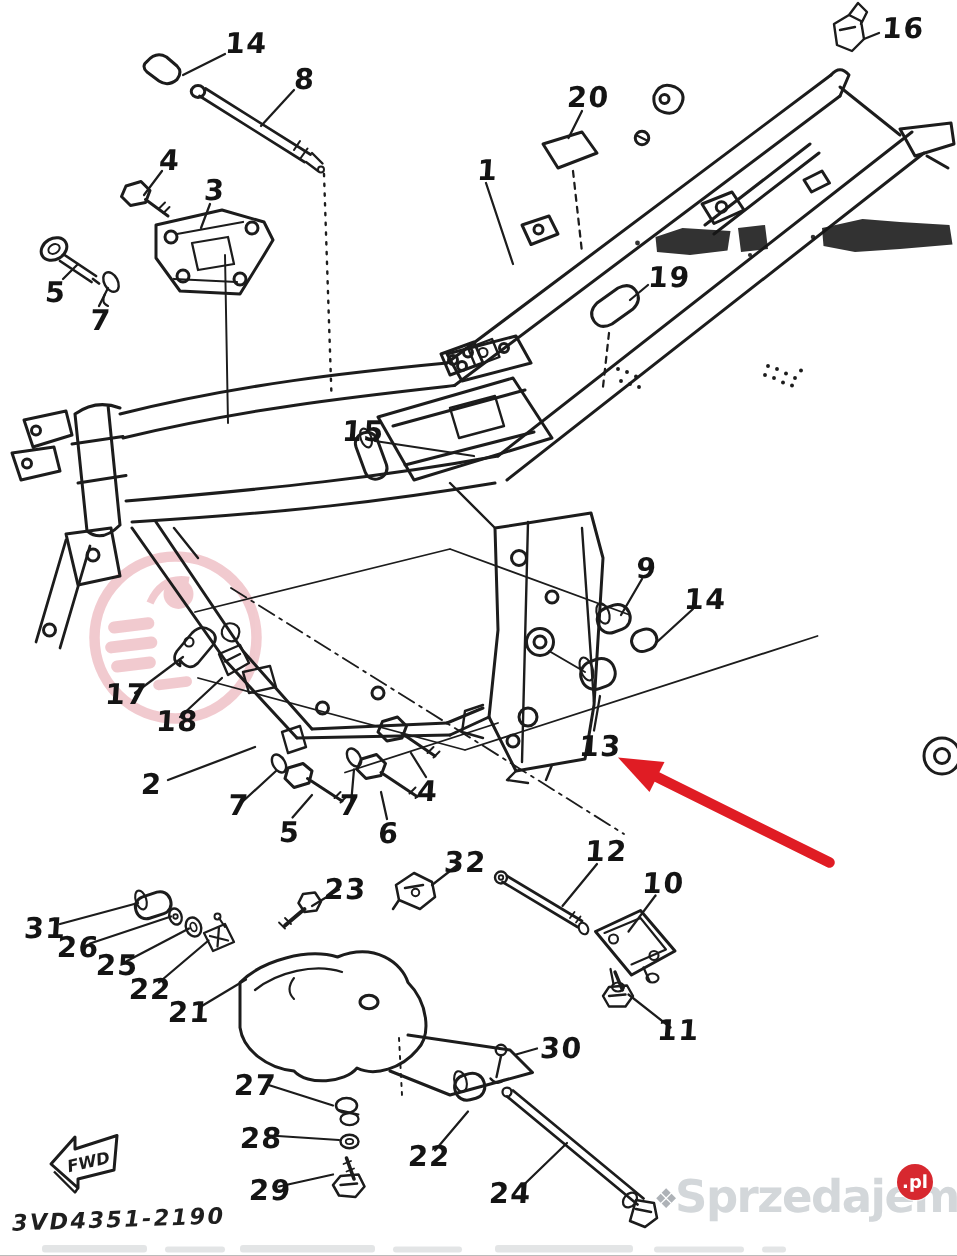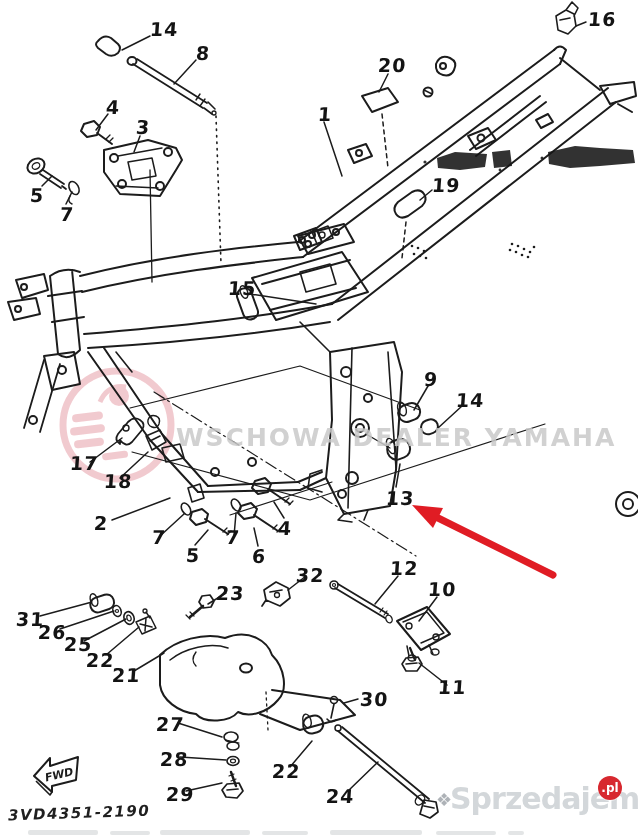--- a/index.html
+++ b/index.html
@@ -361,21 +361,20 @@
       <span class="part-label" style="left: 428px; top: 580px;">10</span>
       <span class="part-label" style="left: 438px; top: 678px;">11</span>
       <span class="part-label" style="left: 360px; top: 690px;">30</span>
       <span class="part-label" style="left: 156px; top: 715px;">27</span>
       <span class="part-label" style="left: 160px; top: 750px;">28</span>
       <span class="part-label" style="left: 166px; top: 785px;">29</span>
       <span class="part-label" style="left: 272px; top: 762px;">22</span>
       <span class="part-label" style="left: 326px; top: 787px;">24</span>
     </div>
 
-  <div class="wm-line2">WSCHOWA DEALER YAMAHA</div>
 
   <div class="diagram-code">3VD4351-2190</div>
 
   <div class="marketplace">
     <span class="mark">❖</span><span class="txt">Sprzedajemy</span>
     <span class="badge">.pl</span>
   </div>
 
   <div class="bottom-strip">
     <i style="left:28px;top:2px;width:70px;height:5px"></i>

